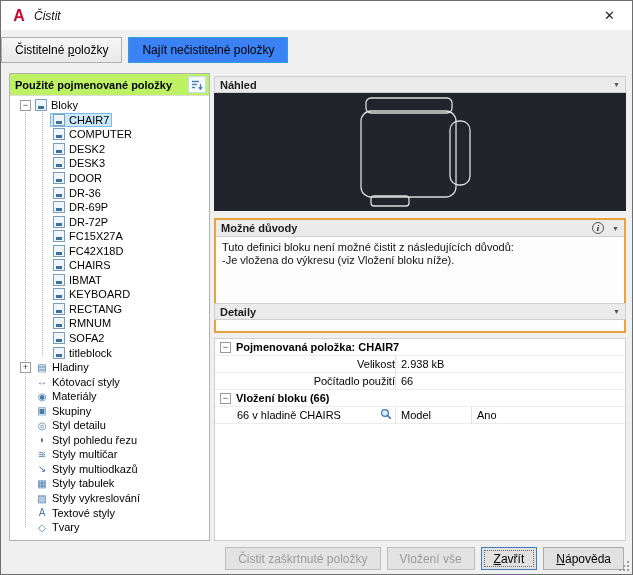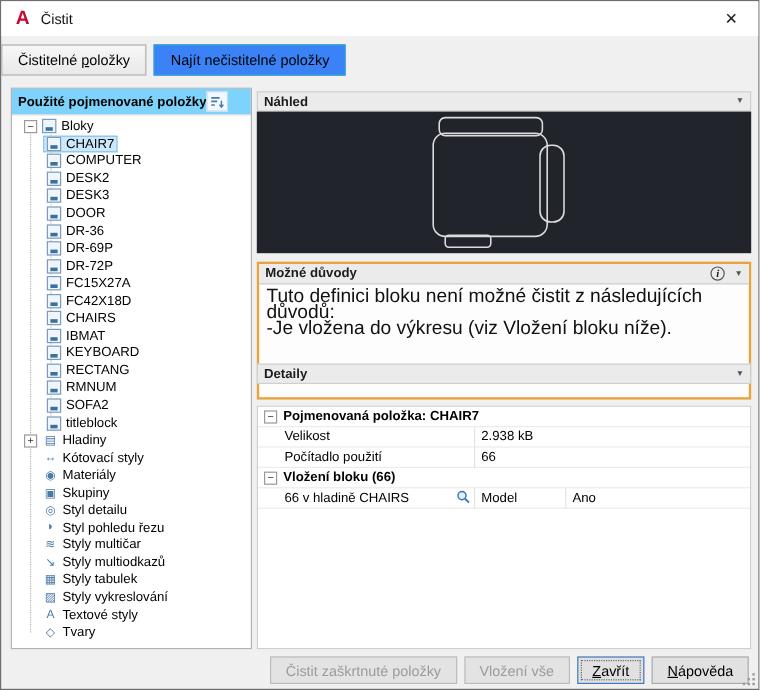--- a/index.html
+++ b/index.html
@@ -7,36 +7,36 @@
   body { font-family:"Liberation Sans", sans-serif; }
 
   .window { position:relative; width:633px; height:575px; background:#f0f0f0;
             border:1px solid #6e6e6e; overflow:hidden; }
 
   
   .titlebar { height:29px; background:#ffffff; display:flex; align-items:center;
               padding-left:9px; }
   .logo { width:18px; height:17px; color:#c40a33; font-weight:bold; font-size:16px;
           line-height:17px; text-align:center; }
-  .title { font-size:12px; color:#111; margin-left:6px; }
+  .title { font-size:12px; color:#111; margin-left:6px;font-style:italic; }
   .close-btn { position:absolute; top:0; right:0; width:45px; height:29px; border:none;
                background:transparent; font-size:13px; color:#222; cursor:pointer;
                font-family:inherit; }
 
   
   .tabs { position:absolute; top:36px; left:0; display:flex; gap:6px; }
   .tab { height:26px; padding:0 13px; font-size:12px; font-family:inherit;
          background:linear-gradient(#f7f7f7,#e9e9e9); border:1px solid #b0b0b0; color:#000; }
   .tab.active { background:#3b82f6; border:1px solid #2f9fd8; }
 
   
   .left-panel { position:absolute; left:8px; top:72px; width:201px; height:468px;
                 border:1px solid #b2b2b2; background:#fff; }
-  .left-header { height:22px; background:#7dd3fc; border-bottom:1px solid #dcdcdc;
-                 display:flex; align-items:center; justify-content:flex-start;
+  .left-header { height:22px; background:#bef264; border-bottom:1px solid #dcdcdc;
+                 display:flex; align-items:center; justify-content:space-between;
                  padding:0 3px 0 5px; font-weight:bold; font-size:11px; }
   .sort-btn { width:18px; height:17px; display:flex; align-items:center;
               justify-content:center; border:1px solid #c9dced; background:#f3f9fe; }
   .tree { position:relative; padding-top:2px; font-size:11px; height:calc(100% - 22px);
           overflow:hidden; }
   .guide { position:absolute; width:0; border-left:1px dotted #b5b5b5; }
   #g1 { left:15px; top:9px; height:422px; }
   #g2 { left:32px; top:16px; height:243px; }
   .trow { height:14.55px; display:flex; align-items:center; white-space:nowrap;
           position:relative; }
@@ -45,50 +45,50 @@
   .ebox { width:11px; height:11px; border:1px solid #9a9a9a; background:#fff;
           font-size:9px; line-height:9px; text-align:center; margin-right:4px;
           flex:none; color:#333; }
   .ebox-spacer { width:15px; flex:none; }
   .blk-icon { width:12px; height:12px; flex:none; margin-right:4px;
               border:1px solid #7d9cba; background:#eef6fc; position:relative; }
   .blk-icon::after { content:""; position:absolute; left:2px; top:6px; width:6px;
                      height:3px; background:#39719f; }
   .cat-icon { width:14px; flex:none; margin-right:3px; font-size:10px; color:#4a7aa8;
               text-align:center; }
-  .selwrap { display:flex; align-items:center; padding:0 2px; }
+  .selwrap { display:flex; align-items:center; padding:0 2px;margin-left:14px; }
   .selwrap.selected { background:#cbe8fc; outline:1px solid #77bde8; }
 
   
   .sec-h { position:absolute; left:213px; width:412px; height:17px; background:#ebebeb;
            border:1px solid #cfcfcf; display:flex; align-items:center; font-weight:bold;
            font-size:11px; padding:0 5px; color:#1c1c1c; }
   #h-nahled { top:75px; }
   #h-detaily { top:302px; }
   .chev { margin-left:auto; font-size:7px; color:#555; }
   .preview { position:absolute; left:213px; top:92px; width:412px; height:118px;
              background:#21252b; }
   .reasons-box { position:absolute; left:213px; top:217px; width:412px; height:115px;
                  border:2px solid #e8a33d; background:#fdfdfd; }
   .bar { height:17px; background:#ebebeb; border-bottom:1px solid #cfcfcf; display:flex;
          align-items:center; font-weight:bold; font-size:11px; padding:0 5px; color:#1c1c1c; }
   .info-circle { width:12px; height:12px; border:1px solid #555; border-radius:50%;
                  font-size:9px; line-height:11px; text-align:center; font-style:italic;
                  font-family:"Liberation Serif", serif; margin-left:auto; flex:none; }
   .bar .chev2 { font-size:7px; color:#555; margin-left:8px; }
-  .reasons-text { padding:4px 6px; font-size:16px; line-height:13px; color:#111; }
+  .reasons-text { padding:4px 6px; font-size:11px; line-height:13px; color:#111; }
 
   .details-body { position:absolute; left:213px; top:337px; width:412px; height:203px;
                   background:#fff; border:1px solid #cfcfcf; font-size:11px; }
   .g-row { display:flex; align-items:center; height:17px; border-bottom:1px solid #ececec; }
   .group-row { font-weight:bold; padding-left:5px; }
   .mbox { width:11px; height:11px; border:1px solid #9a9a9a; background:#fff; font-size:9px;
           line-height:9px; text-align:center; margin-right:5px; flex:none; color:#333;
           font-weight:normal; }
-  .k { width:180px; padding-left:22px; }
+  .k { width:180px; padding-left:22px;text-align:right; }
   .v { flex:1; border-left:1px solid #e3e3e3; padding-left:5px; height:17px;
        display:flex; align-items:center; }
   .c1 { width:180px; padding-left:22px; padding-right:3px; display:flex;
         align-items:center; justify-content:space-between; }
   .c2 { width:76px; border-left:1px solid #e3e3e3; padding-left:5px; height:17px;
         display:flex; align-items:center; }
   .c3 { flex:1; border-left:1px solid #e3e3e3; padding-left:5px; height:17px;
         display:flex; align-items:center; }
 
   

